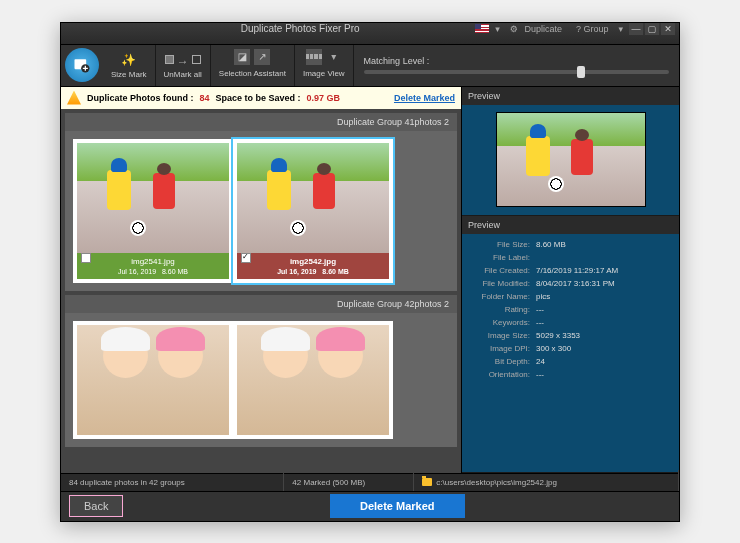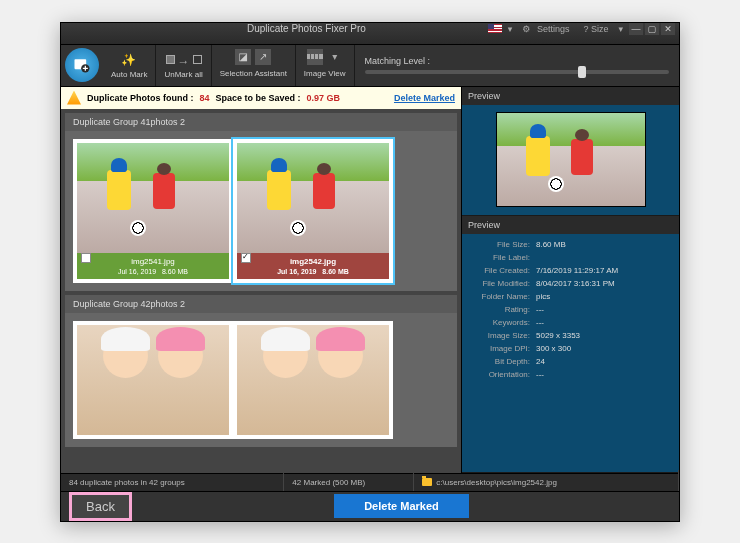--- a/index.html
+++ b/index.html
@@ -26,21 +26,21 @@
 .slider-thumb{position:absolute;width:8px;height:12px;background:#ddd;top:-4px;left:70%;border-radius:2px}
 .content{flex:1;display:flex;overflow:hidden}
 .main{flex:1;display:flex;flex-direction:column;background:#3a3a3a}
 .infobar{height:22px;background:#fffde7;display:flex;align-items:center;padding:0 6px;gap:6px;font-size:9px}
 .warn-icon{width:14px;height:14px;background:linear-gradient(#ffd54f,#ff9800);clip-path:polygon(50% 0,100% 100%,0 100%);position:relative}
 .infobar b{color:#000}
 .red{color:#c62828;font-weight:bold}
 .deletemarked-link{color:#1565c0;text-decoration:underline;margin-left:auto;cursor:pointer;font-weight:bold}
 .groups{flex:1;overflow:auto;padding:4px;background:#444}
 .group{margin-bottom:4px}
-.group-header{background:#5a5a5a;color:#ddd;font-size:9px;padding:4px 8px;display:flex;justify-content:flex-start}
+.group-header{background:#5a5a5a;color:#ddd;font-size:9px;padding:4px 8px;display:flex;justify-content:flex-end}
 .group-body{background:#666;padding:8px;display:flex;}
 .thumb{width:160px;background:#fff;padding:4px;position:relative}
 .thumb.selected{outline:2px solid #4fc3f7}
 .thumb-img{width:100%;height:110px;background:#8bc34a;position:relative;overflow:hidden}
 .thumb-caption{padding:4px;text-align:center;font-size:8px;color:#fff}
 .thumb-caption.green{background:#689f38}
 .thumb-caption.red{background:#a0453f}
 .thumb-name{display:block}
 .thumb-meta{display:block;margin-top:2px;font-size:7px}
 .thumb-check{position:absolute;bottom:20px;left:8px;width:10px;height:10px;background:#fff;border:1px solid #888}
@@ -50,21 +50,21 @@
 .side-title{color:#ccc;font-size:9px;padding:4px 6px;background:#2a2a2a}
 .preview{height:110px;padding:6px;display:flex;align-items:center;justify-content:center}
 .preview-img{width:150px;height:95px;background:#8bc34a;border:1px solid #000;position:relative;overflow:hidden}
 .metadata{flex:1;padding:4px 6px;overflow:auto}
 .meta-row{display:flex;font-size:8px;color:#ccc;padding:2px 0}
 .meta-label{width:68px;text-align:right;padding-right:6px;color:#aaa}
 .meta-value{flex:1;color:#ddd}
 .statusbar{height:18px;background:#2a2a2a;display:flex;align-items:center;font-size:8px;color:#bbb;border-top:1px solid #000}
 .status-cell{padding:12px 8px;border-right:1px solid #444;height:100%;display:flex;align-items:center;gap:4px}
 .footer{height:30px;background:#333;display:flex;align-items:center;padding:0 8px;border-top:1px solid #000}
-.back-btn{background:#444;color:#ccc;font-size:13px;padding:4px 14px;cursor:pointer;border:3px solid #f9a8d4}
+.back-btn{background:#444;color:#ccc;font-size:11px;padding:4px 14px;cursor:pointer;border:1px solid #f9a8d4}
 .delete-btn{background:#1976d2;color:#fff;font-size:11px;font-weight:bold;padding:6px 30px;margin:0 auto;cursor:pointer;border:none}
 
 .scene{position:absolute;inset:0}
 .sky{position:absolute;top:0;left:0;right:0;height:35%;background:linear-gradient(#a8d8a8,#7cb342)}
 .path{position:absolute;bottom:0;left:0;right:0;height:65%;background:linear-gradient(#d7ccc8,#bcaaa4)}
 .kid1{position:absolute;left:20%;top:25%;width:24px;height:40px;background:#fdd835;border-radius:4px}
 .kid1::before{content:"";position:absolute;top:-12px;left:4px;width:16px;height:14px;background:#1565c0;border-radius:50% 50% 20% 20%}
 .kid2{position:absolute;left:50%;top:28%;width:22px;height:36px;background:#e53935;border-radius:4px}
 .kid2::before{content:"";position:absolute;top:-10px;left:4px;width:14px;height:12px;background:#5d4037;border-radius:50%}
 .ball{position:absolute;left:35%;bottom:15%;width:16px;height:16px;background:radial-gradient(#fff 40%,#000 41%,#000 50%,#fff 51%);border-radius:50%}
@@ -87,40 +87,40 @@
 <body>
 
 <div class="window">
 
   <div class="titlebar">
     <div style="width:60px"></div>
     <div class="title">Duplicate Photos Fixer Pro</div>
     <div class="titlectrls">
       <span class="flag"></span>
       <span>▾</span>
-      <span>⚙ <span>Settings</span></span>
-      <span>? Size</span>
+      <span>⚙ <span>Duplicate</span></span>
+      <span>? Group</span>
       <span>▾</span>
       <div class="winbtn">—</div>
       <div class="winbtn">▢</div>
       <div class="winbtn">✕</div>
     </div>
   </div>
 
   <div class="toolbar">
     <div class="logo">
       <svg viewBox="0 0 24 24">
           <rect x="3" y="5" width="14" height="12" fill="#fff" rx="1"></rect>
           <circle cx="16" cy="16" r="5" fill="#2a2a2a"></circle>
           <path d="M16 13v6M13 16h6" stroke="#fff" stroke-width="1.5"></path>
         </svg>
     </div>
     <div class="tbtn">
       <div class="tbtn-icon">✨</div>
-      <div class="tbtn-label">Auto Mark</div>
+      <div class="tbtn-label">Size Mark</div>
     </div>
     <div class="tbtn">
       <div class="tbtn-icon">
           <div class="unmark-icons">
             <i class="filled"></i>
             <span style="color:#aaa">→</span>
             <i></i>
           </div>
         </div>
       <div class="tbtn-label">UnMark all</div>

